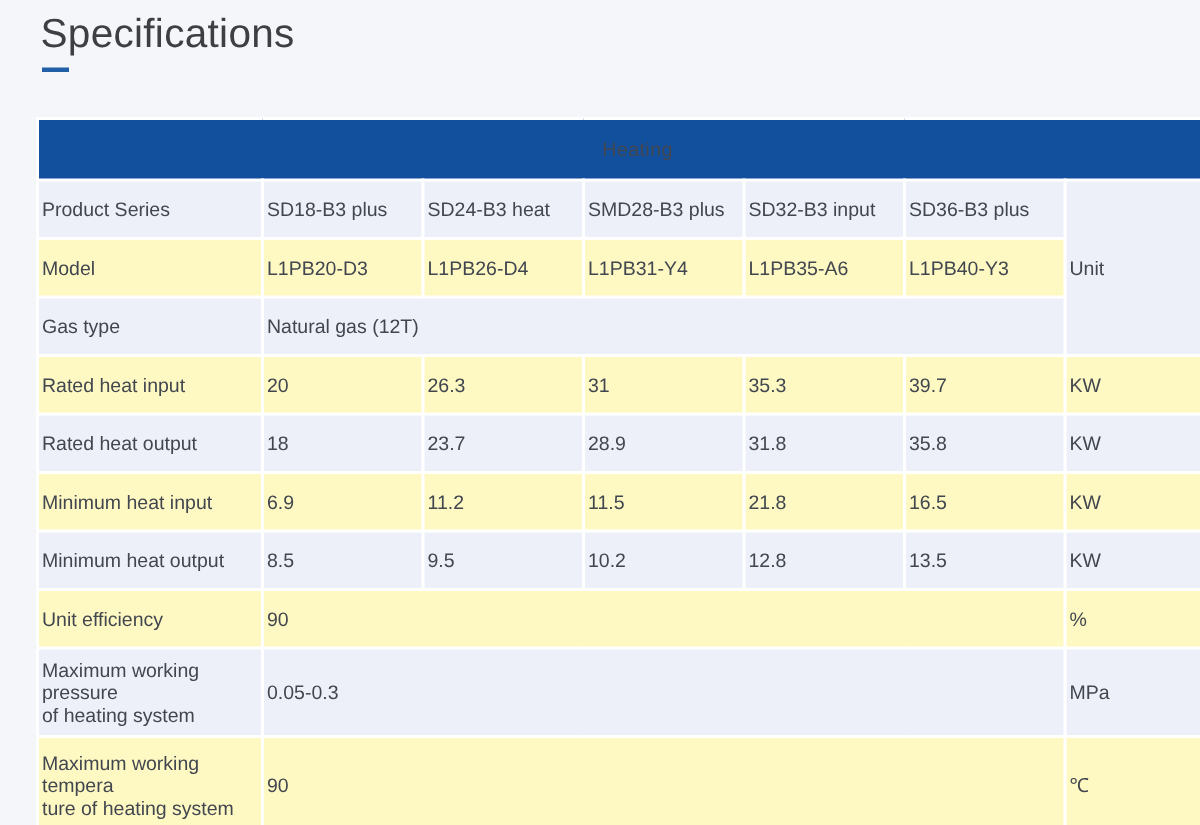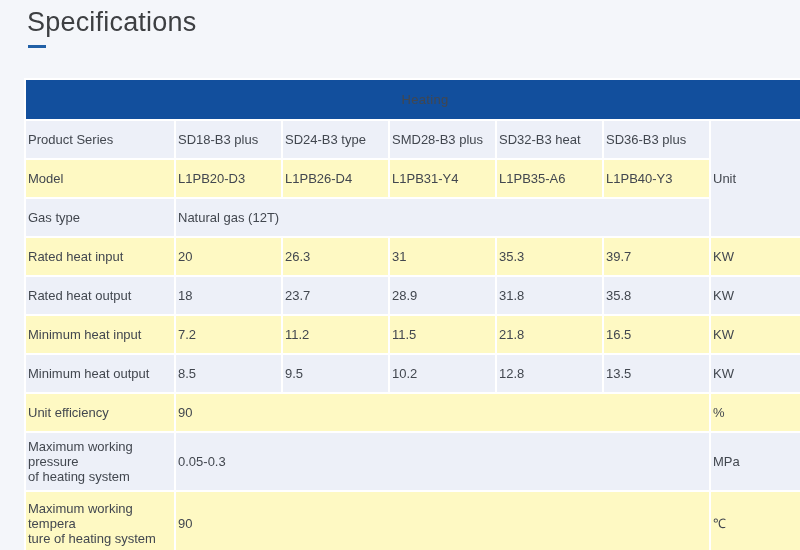--- a/index.html
+++ b/index.html
@@ -74,23 +74,23 @@
     </colgroup>
 
     <tbody>
         <tr>
       <th class="table-header" colspan="7">Heating</th>
     </tr>
 
     <tr class="h-std r-light">
       <td>Product Series</td>
       <td>SD18-B3 plus</td>
-      <td>SD24-B3 type</td>
+      <td>SD24-B3 heat</td>
       <td>SMD28-B3 plus</td>
-      <td>SD32-B3 heat</td>
+      <td>SD32-B3 input</td>
       <td>SD36-B3 plus</td>
       <td class="unit-span" rowspan="3">Unit</td>
     </tr>
 
     <tr class="h-std r-dark">
       <td>Model</td>
       <td>L1PB20-D3</td>
       <td>L1PB26-D4</td>
       <td>L1PB31-Y4</td>
       <td>L1PB35-A6</td>
@@ -117,21 +117,21 @@
       <td>18</td>
       <td>23.7</td>
       <td>28.9</td>
       <td>31.8</td>
       <td>35.8</td>
       <td>KW</td>
     </tr>
 
     <tr class="h-std r-dark">
       <td>Minimum heat input</td>
-      <td>7.2</td>
+      <td>6.9</td>
       <td>11.2</td>
       <td>11.5</td>
       <td>21.8</td>
       <td>16.5</td>
       <td>KW</td>
     </tr>
 
     <tr class="h-std r-light">
       <td>Minimum heat output</td>
       <td>8.5</td>

